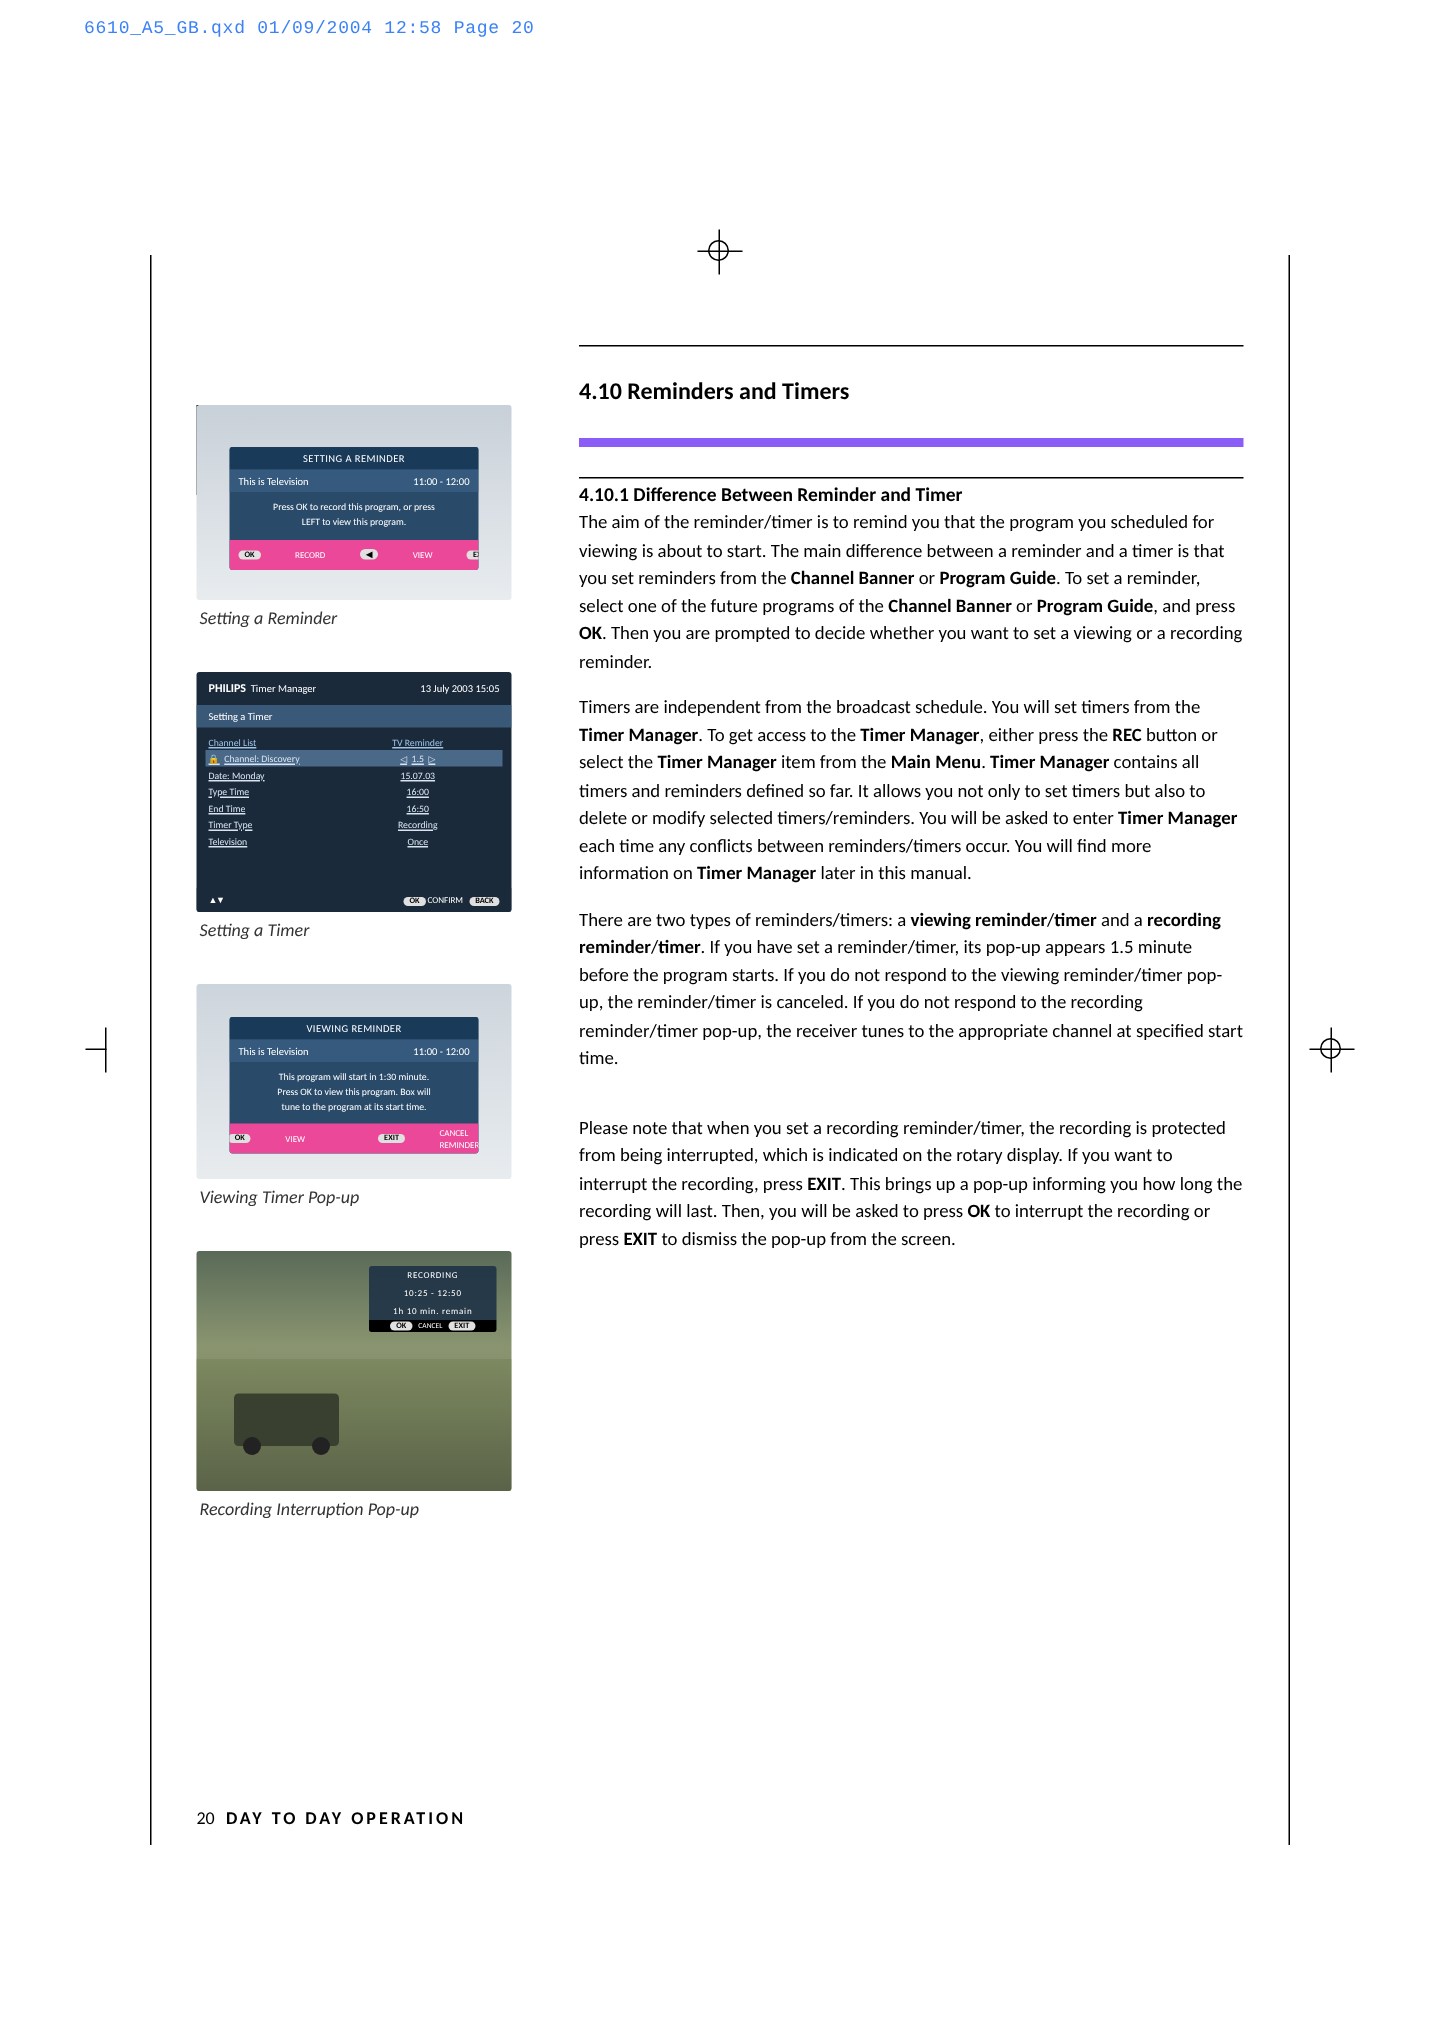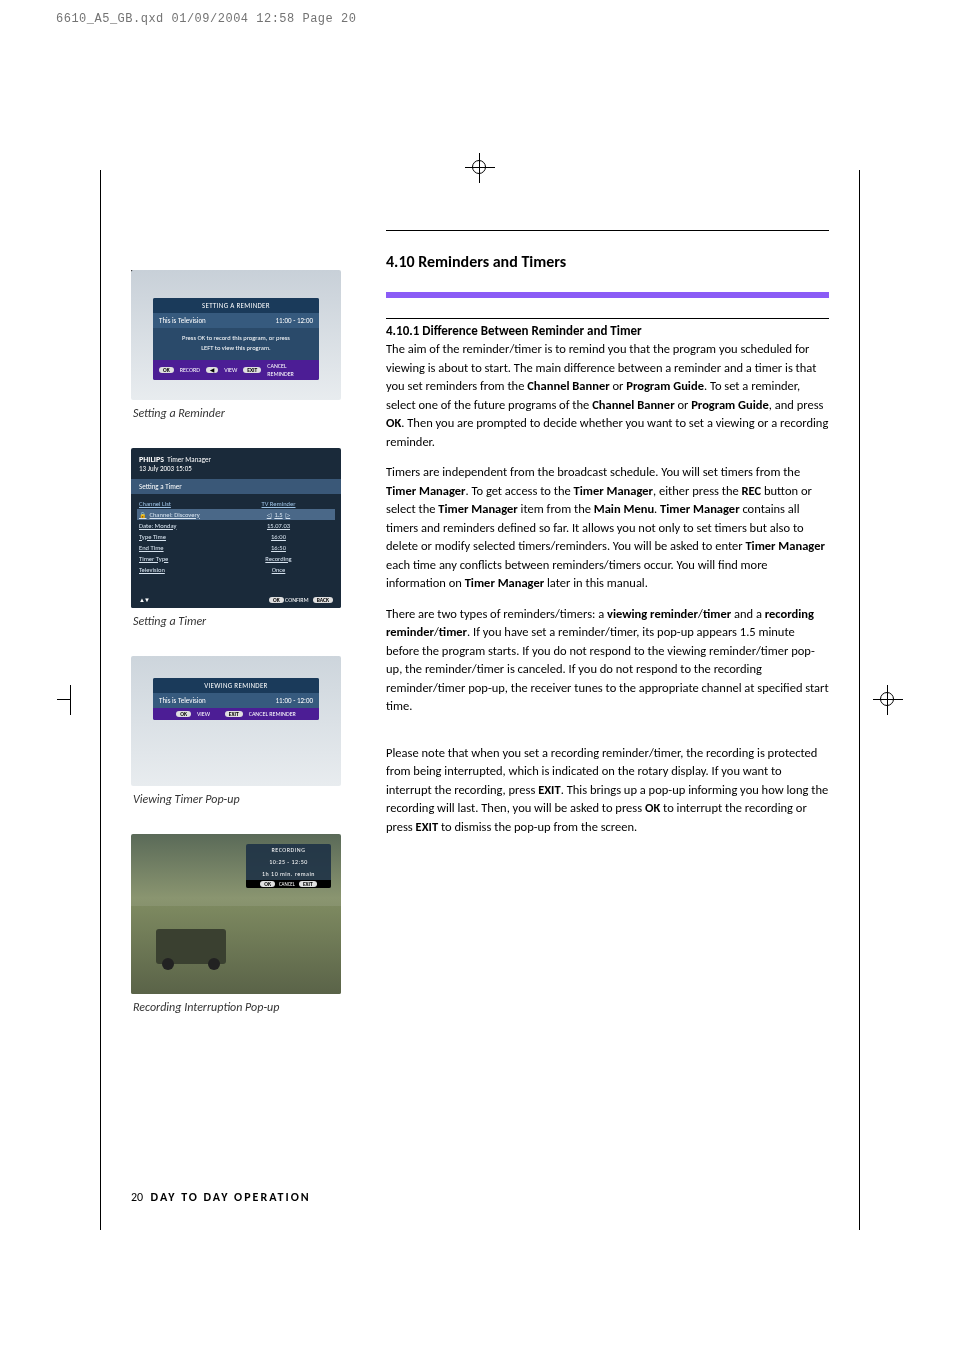--- a/index.html
+++ b/index.html
@@ -11,21 +11,21 @@
     position: relative;
     color: #000;
   }
   .header-line {
     position: absolute;
     top: 12px;
     left: 56px;
     font-family: "Courier New", monospace;
     font-size: 12px;
     letter-spacing: 0.5px;
-    color: #737373;
+    color: #3b82f6;
   }
   .page {
     position: absolute;
     top: 170px;
     left: 100px;
     width: 760px;
     height: 1060px;
     border-left: 1px solid #000;
     border-right: 1px solid #000;
   }
@@ -102,46 +102,45 @@
     padding: 3px 6px;
     background: #365a7e;
   }
   .osd-body {
     padding: 6px 8px;
     font-size: 6.5px;
     text-align: center;
     line-height: 1.5;
   }
   .osd-bar {
-    background: #4c1d95;
+    background: #ec4899;
     color: #fff;
     font-size: 6px;
     padding: 2px 6px;
     display: flex;
-    gap: 6px;
+    gap: 23px;
     align-items: center;
   }
   .pill {
     background: #e0e0e0;
     color: #000;
     border-radius: 6px;
     padding: 0 4px;
     font-size: 5.5px;
     font-weight: bold;
   }
 
   
   .tm-header {
     display: flex;
     justify-content: space-between;
     padding: 6px 8px;
     color: #fff;
     font-size: 7px;
     align-items: baseline;
-    flex-direction: column;
   }
   .tm-header .brand { font-weight: bold; font-size: 8px; }
   .tm-sub {
     background: #3a5878;
     color: #fff;
     font-size: 7px;
     padding: 3px 8px;
   }
   .tm-table {
     padding: 4px 6px 2px 6px;
@@ -206,21 +205,21 @@
   }
   h3.first { margin-top: 0; }
   .para {
     font-size: 12.5px;
     line-height: 1.48;
     margin-bottom: 12px;
   }
   .para b { font-weight: bold; }
   .footer {
     position: absolute;
-    bottom: 26px;
+    bottom: 10px;
     left: 30px;
     font-size: 12px;
   }
   .footer .pg { font-size: 12px; }
   .footer .sec { font-weight: bold; letter-spacing: 2px; font-size: 12px; }
 
   
   .regmark {
     position: absolute;
     width: 30px;
@@ -351,20 +350,25 @@
         </div>
       </div>
       <div class="caption">Setting a Timer</div>
 
       <div class="screenshot s3">
         <div class="osd-box" style="top:22px;">
           <div class="osd-title">VIEWING REMINDER</div>
           <div class="osd-row">
             <span>This is Television</span>
             <span>11:00 - 12:00</span>
+          </div>
+          <div class="osd-body">
+            <div>This program will start in 1:30 minute.</div>
+            <div>Press OK to view this program. Box will</div>
+            <div>tune to the program at its start time.</div>
           </div>
           <div class="osd-bar" style="justify-content:center;">
             <span class="pill">OK</span>
             <span>VIEW</span>
             &nbsp;&nbsp;
             <span class="pill">EXIT</span>
             <span>CANCEL REMINDER</span>
           </div>
         </div>
       </div>

